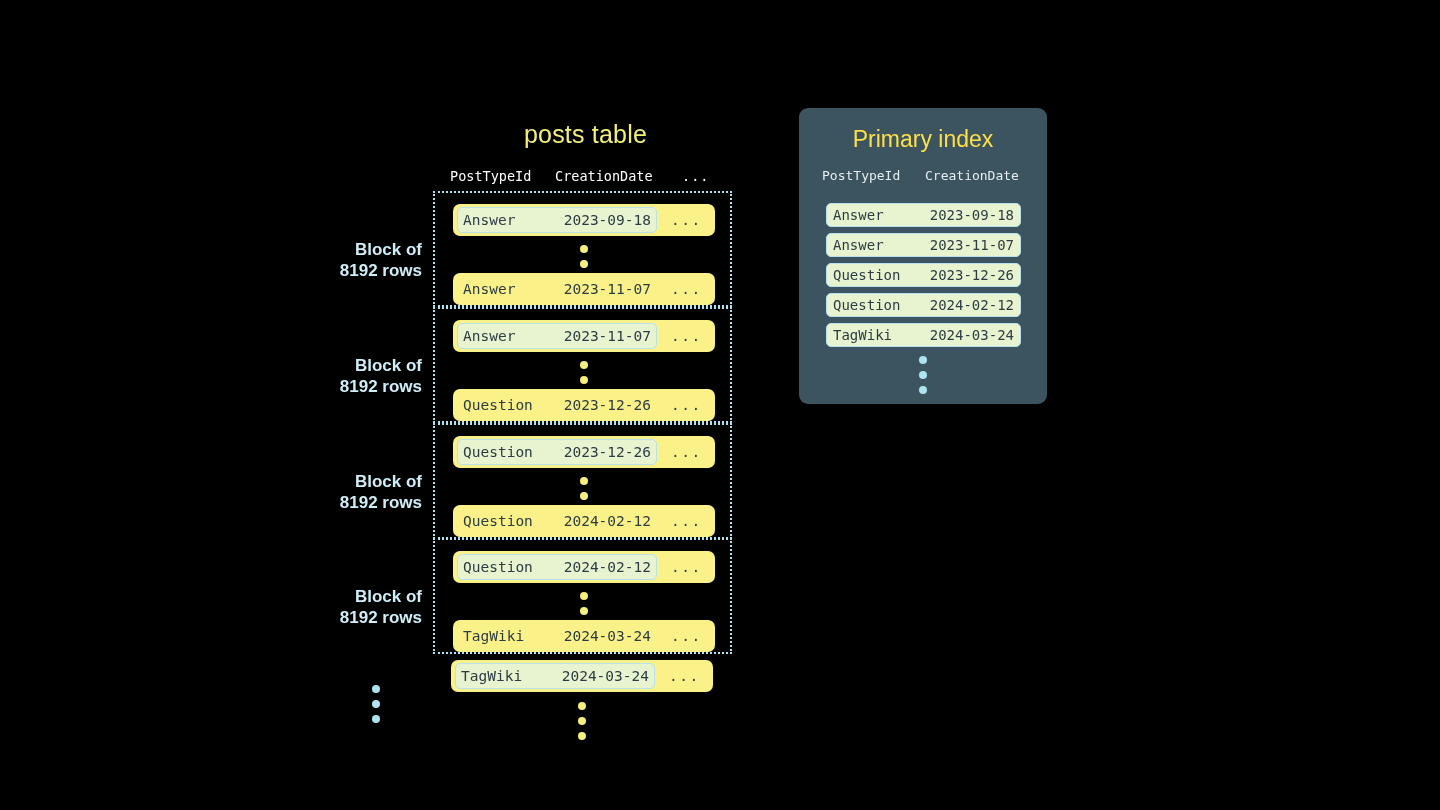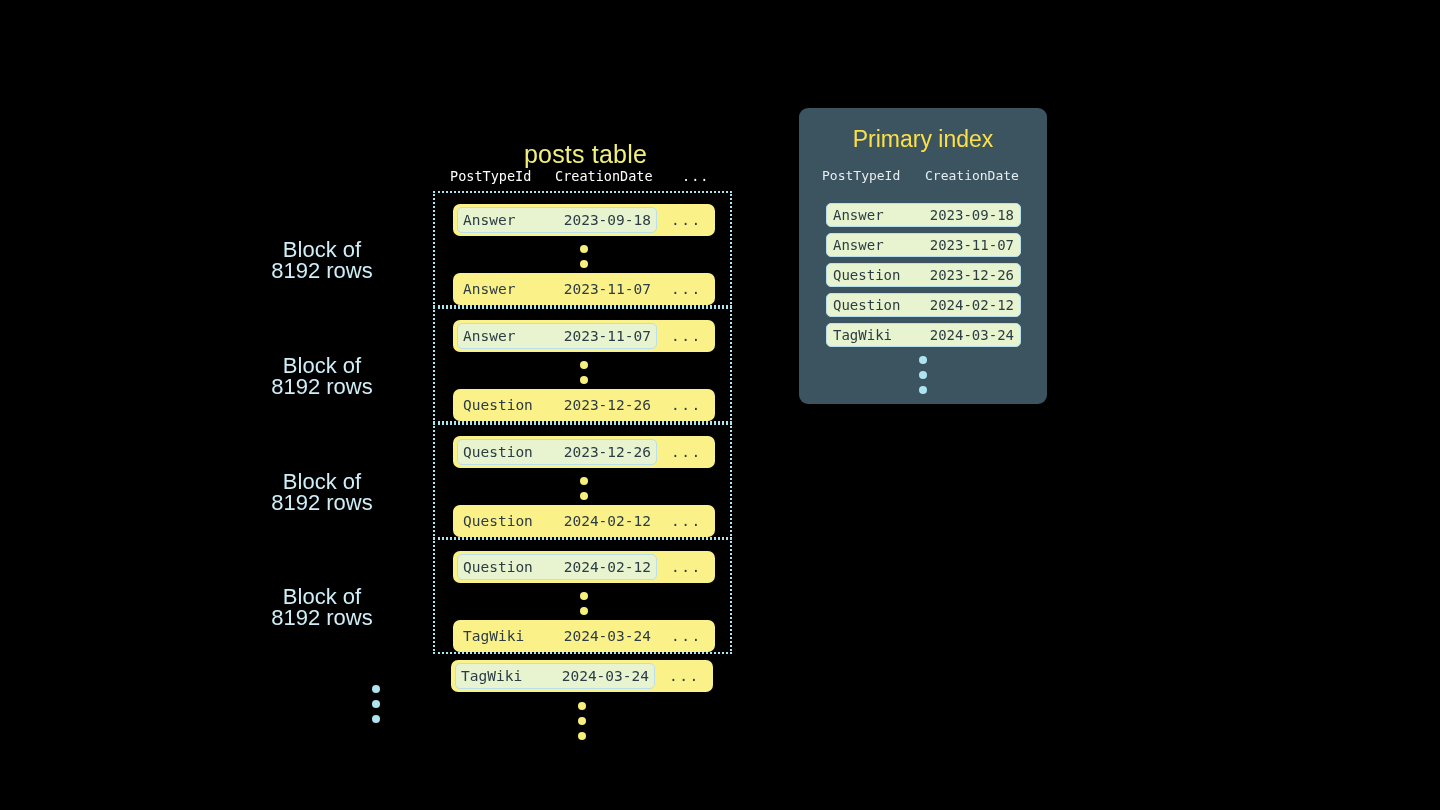--- a/index.html
+++ b/index.html
@@ -29,21 +29,20 @@
     position: absolute;
     left: 103px;
     top: 0px;
     width: 305px;
     text-align: center;
     color: #f2f07a;
     font-size: 25px;
     font-weight: 400;
     letter-spacing: 0.2px;
     line-height: 32px;
-    margin-top: 20px;
   }
 
   #posts-header {
     position: absolute;
     left: 103px;
     top: 48px;
     width: 305px;
     height: 20px;
     color: #ffffff;
     font-family: "DejaVu Sans Mono", monospace;
@@ -60,24 +59,25 @@
     left: 103px;
     width: 299px;
     border: 2px dotted #aee3f0;
     box-sizing: border-box;
   }
 
   .block-label {
     position: absolute;
     left: -108px;
     width: 200px;
-    text-align: center;
+    text-align: right;
     color: #cfeef8;
-    font-size: 22px;
+    font-size: 17px;
     line-height: 21px;
+    font-weight: bold;
   }
 
   
   .row {
     position: absolute;
     left: 18px;
     width: 262px;
     height: 32px;
     background: #fbf189;
     border-radius: 7px;

